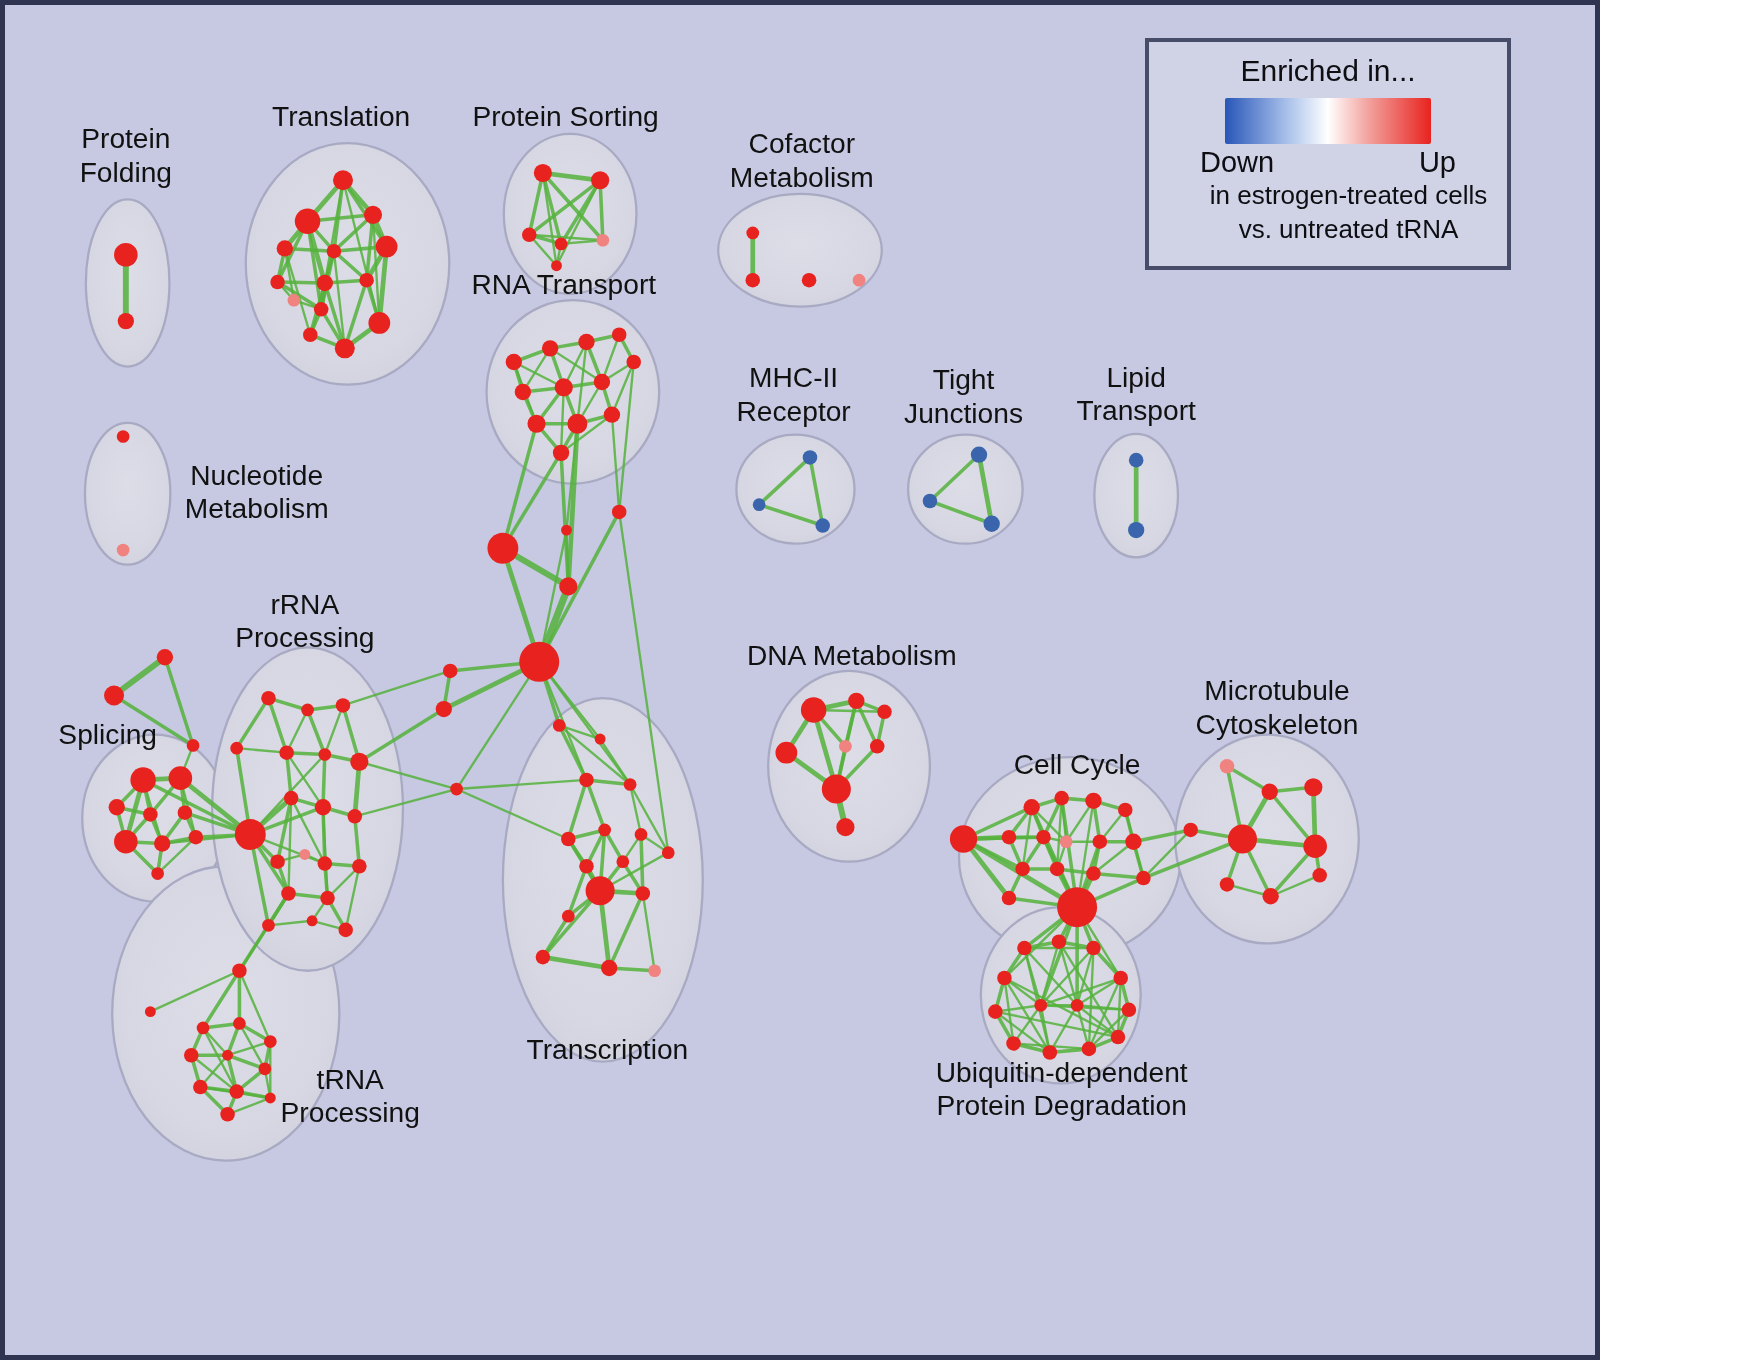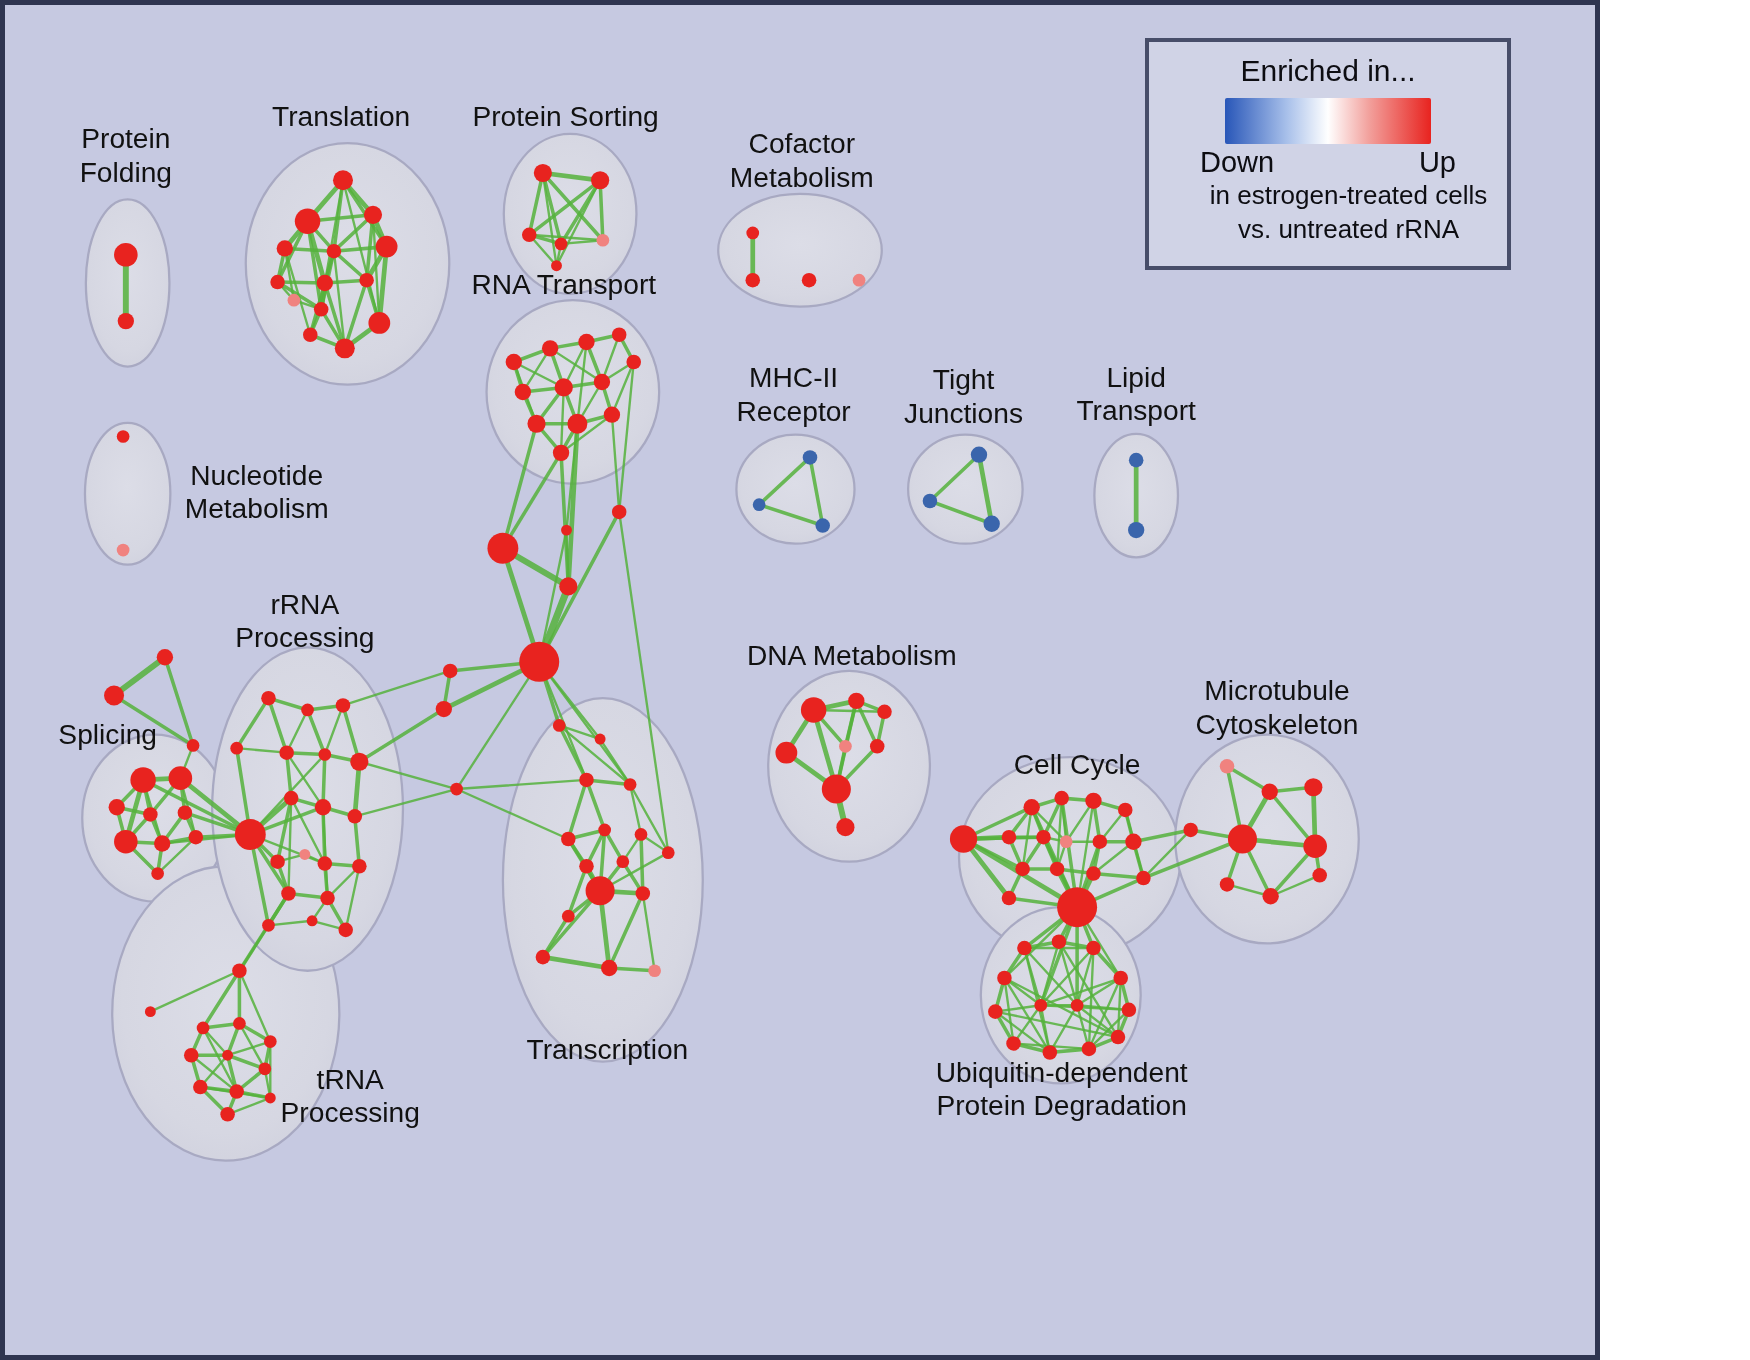--- a/index.html
+++ b/index.html
@@ -642,16 +642,16 @@
   </svg>
 
   <div class="legend">
     <div class="legend-title">Enriched in...</div>
     <div class="legend-bar" style="background: linear-gradient(90deg, rgb(40, 86, 184) 0%, rgb(168, 192, 234) 30%, rgb(255, 255, 255) 50%, rgb(242, 160, 156) 70%, rgb(232, 35, 31) 100%);"></div>
     <div class="legend-updown">
       <span>Down</span>
       <span>Up</span>
     </div>
     <div class="legend-sub">in estrogen-treated cells</div>
-    <div class="legend-sub">vs. untreated rRNA</div>
+    <div class="legend-sub">vs. untreated tRNA</div>
   </div>
 
 </div>
 
 </body></html>

